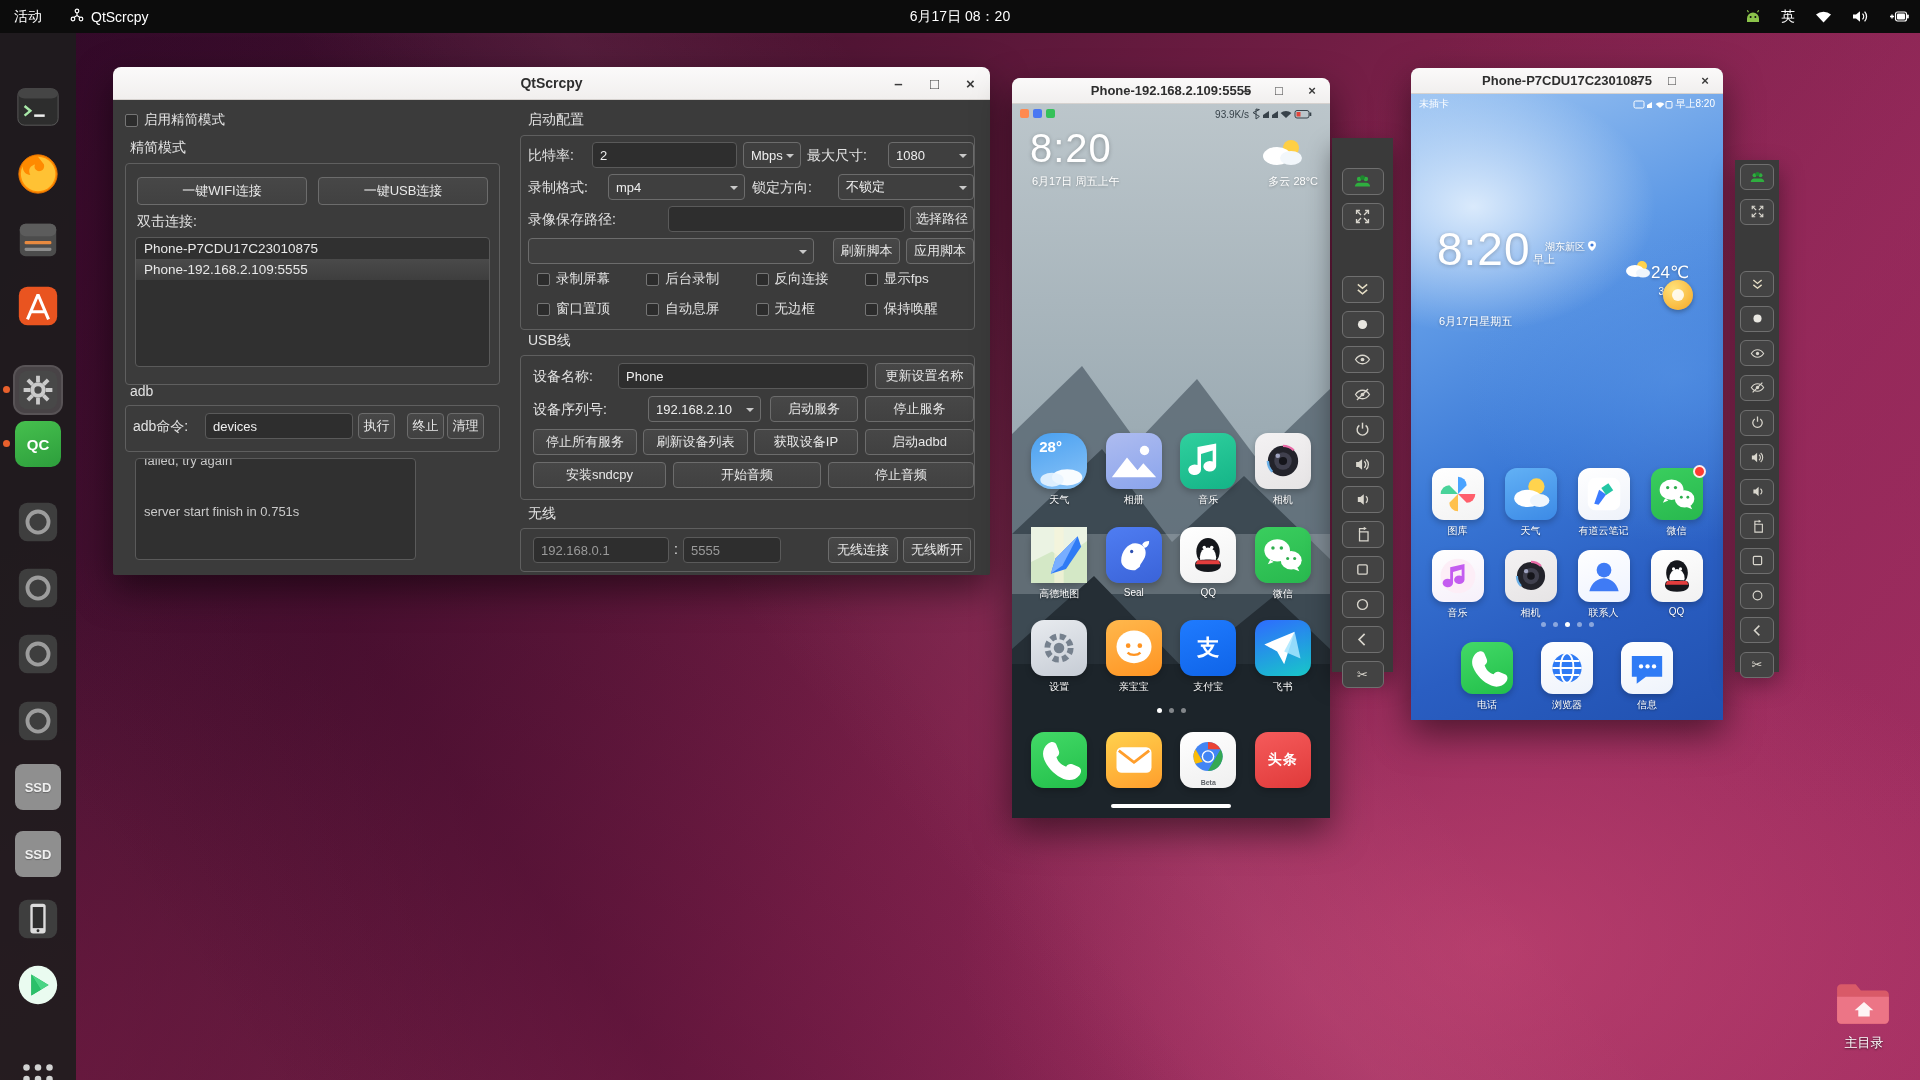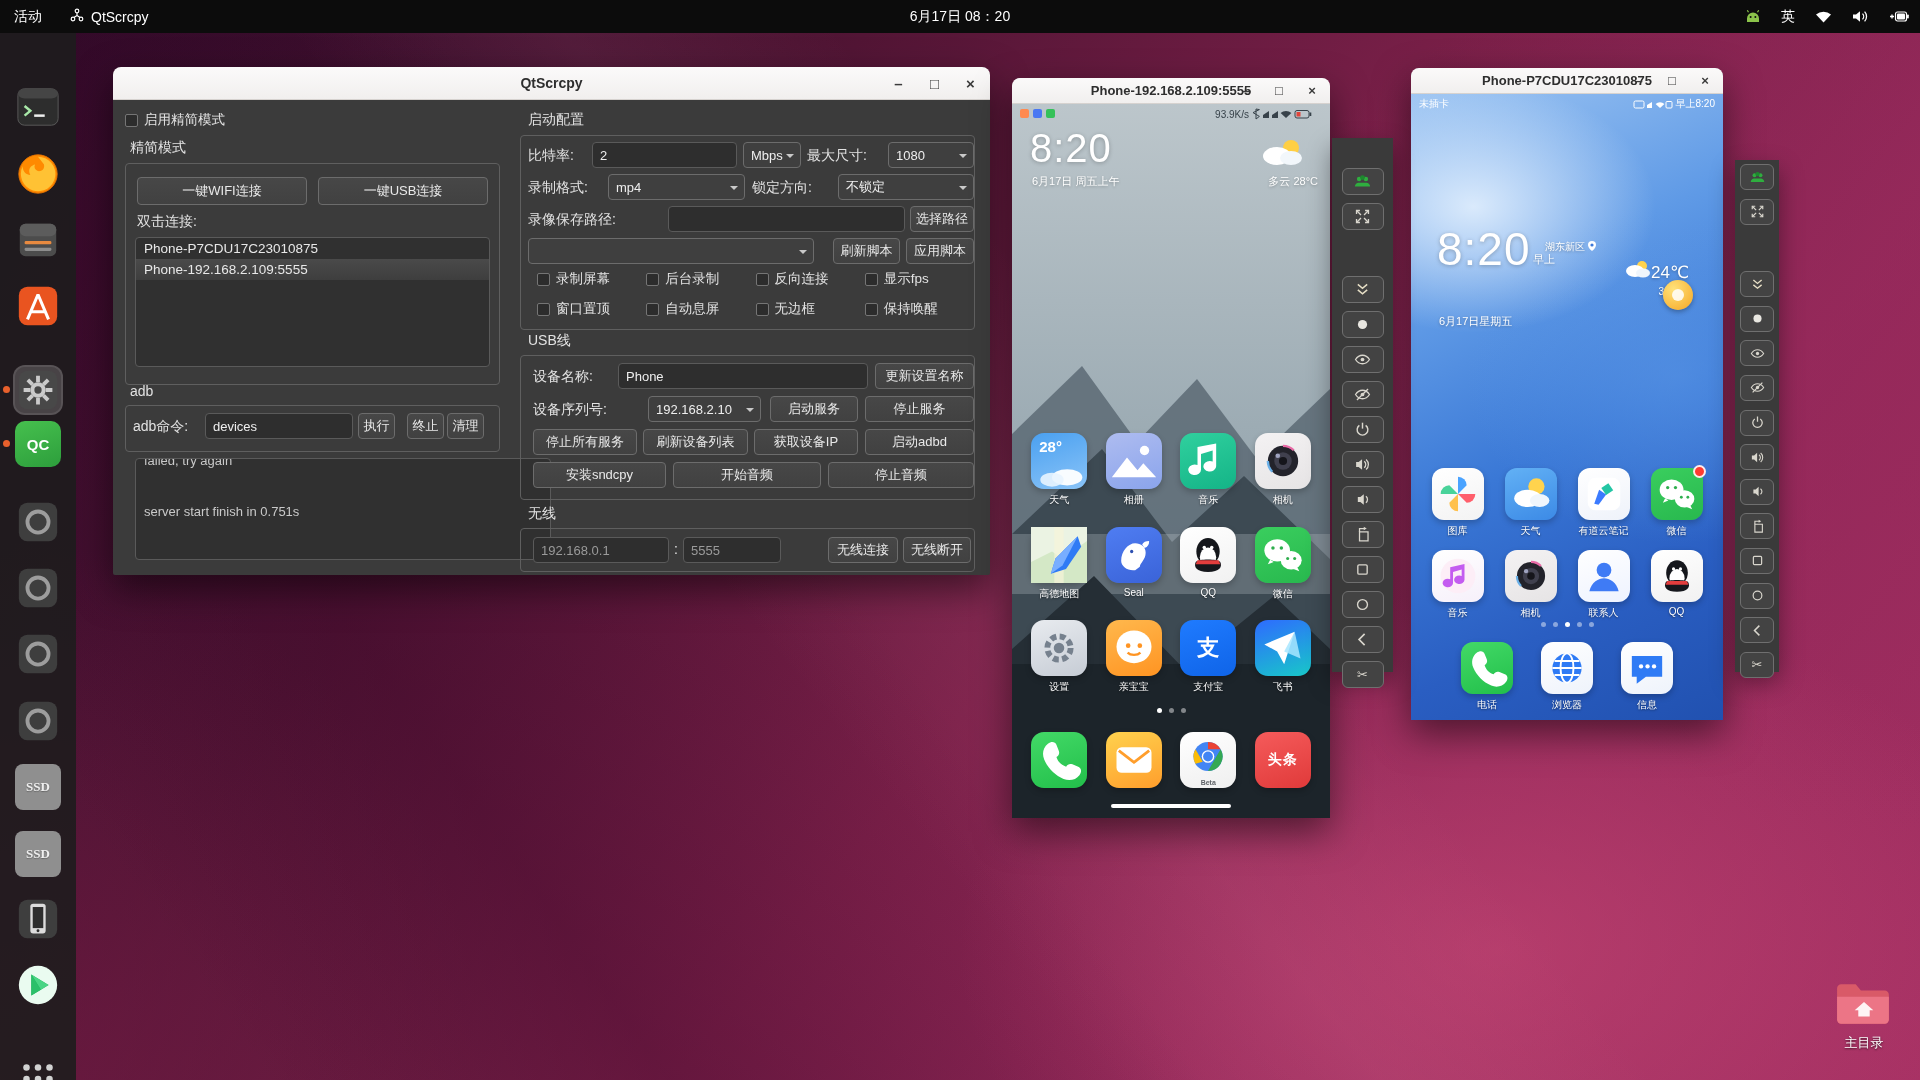--- a/index.html
+++ b/index.html
@@ -25,21 +25,21 @@
 
   
   #dock{position:absolute;left:0;top:33px;width:76px;height:1047px;background:rgba(28,28,28,.88);z-index:40;}
   .dock-item{position:absolute;left:15px;width:46px;height:46px;border-radius:10px;}
   .dock-item svg{position:absolute;inset:0;width:100%;height:100%;}
   .dock-item.focused{background:rgba(255,255,255,.18);box-shadow:0 0 0 2px rgba(255,255,255,.25);}
   .run-dot{position:absolute;left:-12px;top:19px;width:7px;height:7px;border-radius:50%;background:#e8602c;}
   .dock-label{position:absolute;inset:0;display:flex;align-items:center;justify-content:center;
     color:#fff;font-weight:bold;font-size:15px;}
   .dock-item.ssd{background:#8f8f8f;border-radius:8px;}
-  .dock-item.ssd .dock-label{font-size:13px;color:#efefef;text-shadow:0 1px 1px #666;font-family:Liberation Serif, serif;}
+  .dock-item.ssd .dock-label{font-size:13px;color:#efefef;text-shadow:0 1px 1px #666;}
   .dock-item.qc{background:linear-gradient(160deg,#46c04e,#2d9e3c);border-radius:10px;}
 
   
   .window{position:absolute;border-radius:9px 9px 2px 2px;box-shadow:0 14px 36px rgba(0,0,0,.5);}
   .titlebar{position:absolute;left:0;top:0;right:0;background:linear-gradient(#fbfafa,#f1efee);
     border-radius:8px 8px 0 0;display:flex;align-items:center;justify-content:center;
     color:#2e2e2e;font-weight:bold;border-bottom:1px solid #d6d2cf;}
   .wctrl{position:absolute;right:10px;top:0;bottom:0;display:flex;align-items:center;gap:17px;}
   .wbtn{width:19px;height:19px;display:flex;align-items:center;justify-content:center;
     color:#3b3b3b;font-size:15px;line-height:1;cursor:default;}
@@ -319,21 +319,21 @@
         <div class="lrow">Phone-P7CDU17C23010875</div>
         <div class="lrow alt">Phone-192.168.2.109:5555</div>
       </div>
     <div class="qlabel" style="left:17px;top:316px;">adb</div>
     <div class="qgroup" style="left:12px;top:338px;width:375px;height:47px;"></div>
     <div class="qlabel" style="left:20px;top:351px;">adb命令:</div>
     <div class="qinput" style="left:92px;top:346px;width:148px;height:26px;">devices</div>
     <div class="qbtn" style="left:245px;top:346px;width:37px;height:26px;">执行</div>
     <div class="qbtn" style="left:287px;top:346px;width:37px;height:26px;margin-left:7px;">终止</div>
     <div class="qbtn" style="left:334px;top:346px;width:37px;height:26px;">清理</div>
-    <div class="qlog" style="left:22px;top:391px;width:416px;height:102px;" id="adb-log">
+    <div class="qlog" style="left:22px;top:391px;width:281px;height:102px;" id="adb-log">
         <p class="logline">failed, try again</p>
         <p class="logline blank"></p>
         <p class="logline blank"></p>
         <p class="logline">server start finish in 0.751s</p>
       </div>
 
     <div class="qlabel" style="left:415px;top:44px;">启动配置</div>
     <div class="qgroup" style="left:407px;top:68px;width:455px;height:195px;"></div>
     <div class="qlabel" style="left:415px;top:80px;">比特率:</div>
     <div class="qinput" style="left: 479px;top:75px;width:145px;height:26px;">2</div>
@@ -458,21 +458,21 @@
       <div style="position:absolute;right:26px;top:34px;">
         <svg width="44" height="28" viewBox="0 0 44 28">
             <circle cx="31" cy="10" r="8" fill="#ffcf44"></circle>
             <ellipse cx="17" cy="18" rx="14" ry="9" fill="#fff"></ellipse>
             <ellipse cx="31" cy="20" rx="11" ry="7" fill="#f2f7fb"></ellipse>
           </svg>
       </div>
       <div class="p-date" style="right:12px;top:70px;">多云  28°C</div>
       <div class="apps-row" id="p1row1" style="top:329px;">
           <div class="app">
-            <div class="tile" data-icon="weather1-icon" style="background: linear-gradient(160deg, rgb(74, 160, 240), rgb(138, 196, 248));">
+            <div class="tile" data-icon="weather1-icon" style="background: linear-gradient(160deg, rgb(74, 160, 240), rgb(138, 196, 248)); border-radius: 21px;">
               <svg viewBox="0 0 48 48">
                 <ellipse cx="31" cy="38" rx="13" ry="7" fill="#fff" opacity=".95"></ellipse>
                 <ellipse cx="18" cy="40" rx="10" ry="6" fill="#e8f4ff" opacity=".9"></ellipse>
               </svg>
               <span class="glyph">28°</span>
             </div>
             <div class="applabel">天气</div>
           </div>
           <div class="app">
             <div class="tile" data-icon="gallery-icon" style="background: linear-gradient(160deg, rgb(174, 188, 240), rgb(138, 164, 236));">

